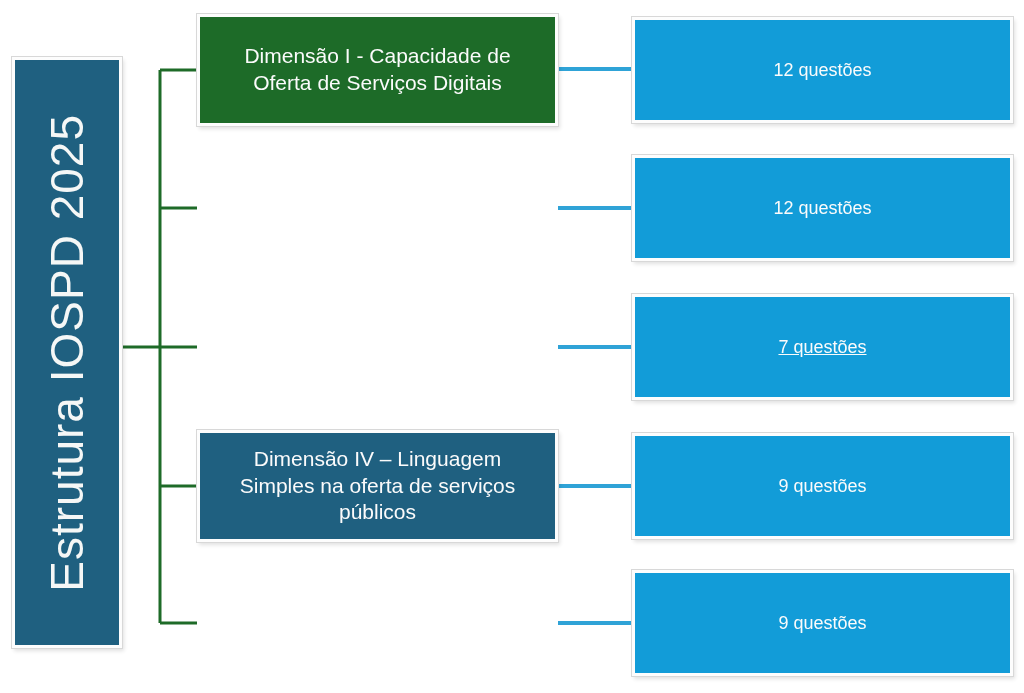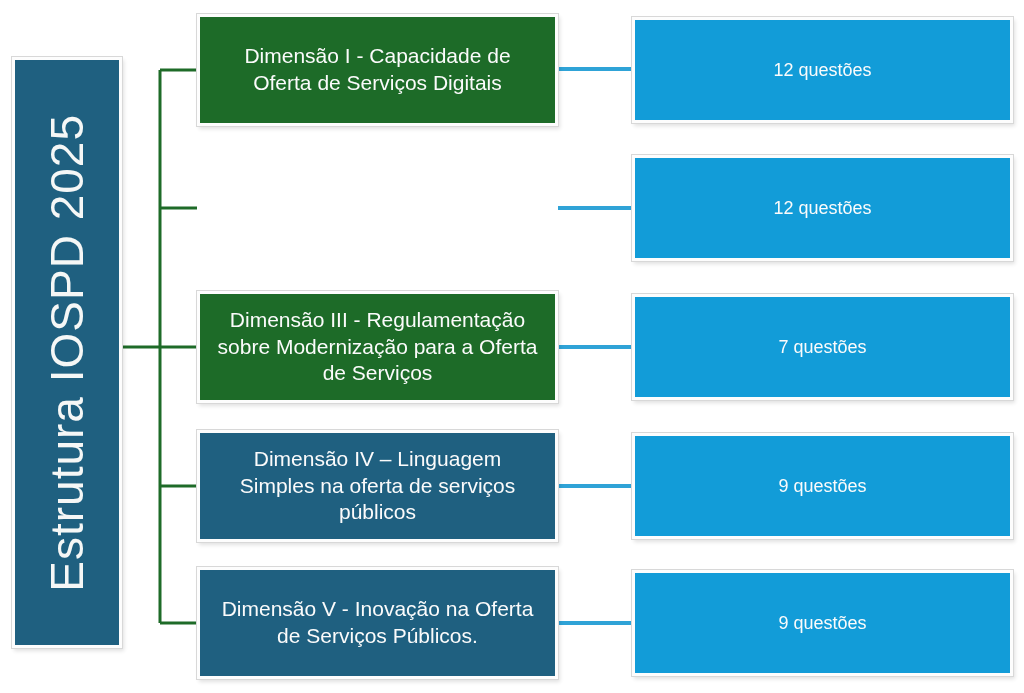--- a/index.html
+++ b/index.html
@@ -67,21 +67,21 @@
     background: var(--blue);
     font-size: 18px;
   }
   .r1 { top: 14px; }
   .r2 { top: 152px; }
   .r3 { top: 291px; }
   .r4 { top: 430px; }
   .r5 { top: 567px; }
   .q-box.r1 { top: 17px; }
   .q-box.r2 { top: 155px; }
-  .q-box.r3 { top: 294px; }
+  .q-box.r3 { top: 294px; text-decoration: underline; }
   .q-box.r4 { top: 433px; }
   .q-box.r5 { top: 570px; }
 </style>
 </head>
 <body>
 
 <div class="canvas">
 
   <svg class="connectors" viewBox="0 0 1024 693" xmlns="http://www.w3.org/2000/svg" aria-hidden="true">
 
@@ -112,34 +112,28 @@
     <span>Dimensão I - Capacidade de Oferta de Serviços Digitais</span>
   </div>
   <div class="box q-box r1">
     <span>12 questões</span>
   </div>
 
   <div class="box q-box r2">
     <span>12 questões</span>
   </div>
 
-  <div class="box dim-box dim-green r3">
-    <span>Dimensão III - Regulamentação sobre Modernização para a Oferta de Serviços</span>
-  </div>
   <div class="box q-box r3">
     <span>7 questões</span>
   </div>
 
   <div class="box dim-box dim-teal r4">
     <span>Dimensão IV – Linguagem Simples na oferta de serviços públicos</span>
   </div>
   <div class="box q-box r4">
     <span>9 questões</span>
   </div>
 
-  <div class="box dim-box dim-teal r5">
-    <span>Dimensão V - Inovação na Oferta de Serviços Públicos.</span>
-  </div>
   <div class="box q-box r5">
     <span>9 questões</span>
   </div>
 
 </div>
 
 </body></html>

